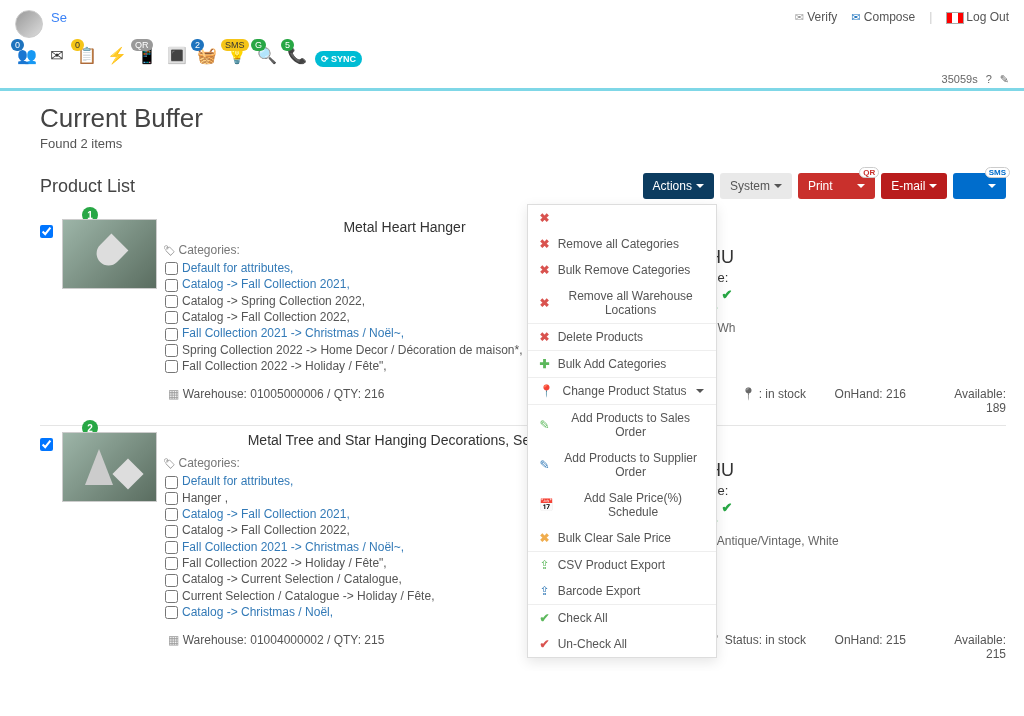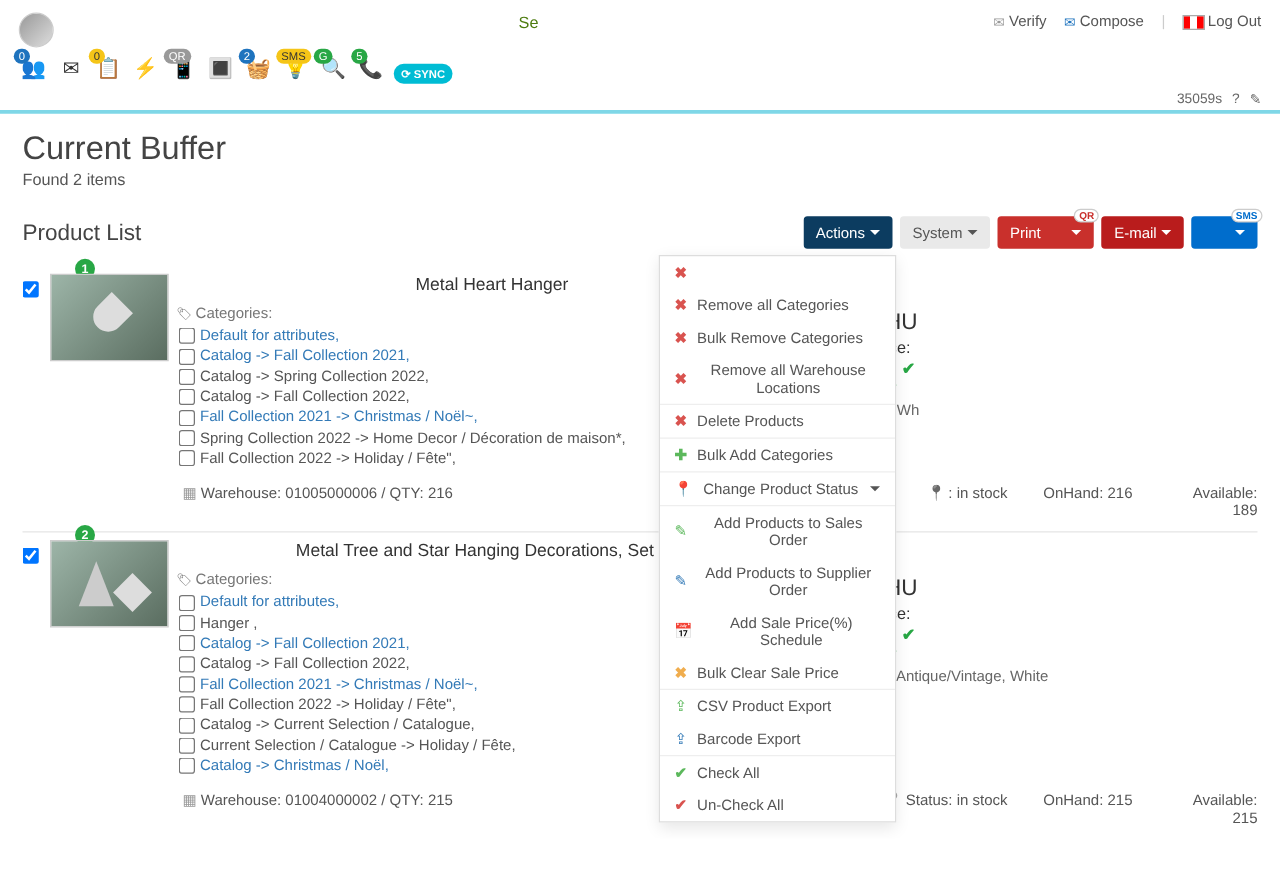--- a/index.html
+++ b/index.html
@@ -4,35 +4,35 @@
 <style>
 * { box-sizing: border-box; margin: 0; padding: 0; }
 body { font-family: Arial, Helvetica, sans-serif; font-size: 13px; color: #333; background: #fff; }
 .page { width: 1024px; margin: 0 auto; position: relative; }
 .header {
   padding: 10px 15px 5px 15px;
   display: flex; align-items: flex-start;
 }
 .avatar { width: 28px; height: 28px; border-radius: 50%; background: linear-gradient(135deg,#999,#ddd); margin-right: 8px; border:1px solid #ccc;}
 .userinfo { flex: 1; }
-.username { font-size: 13px; color: #4d7c0f; text-align: center; }
+.username { font-size: 13px; color: #3b82f6; }
 .userrole { font-size: 12px; color: #666; }
 .header-right { display: flex; gap: 14px; font-size: 12px; color: #555; align-items: center;}
 .header-right span { cursor: pointer; }
 .flag { display:inline-block; width:18px; height:12px; background:linear-gradient(90deg,#f00 0,#f00 33%,#fff 33%,#fff 66%,#f00 66%); border:1px solid #aaa; vertical-align:middle; margin-right:2px;}
 .env { font-size:11px; color:#999; vertical-align:middle;}
 .toolbar { padding: 0 15px 6px 15px; display: flex; gap: 6px; align-items: flex-end;}
 .tool { width:24px; height:24px; border-radius:4px; position: relative; display:inline-flex; align-items:center; justify-content:center; font-size:16px;}
 .tool .badge { position:absolute; top:-4px; left:-4px; font-size:9px; background:#1e73be; color:#fff; border-radius:8px; padding:0 4px; line-height:12px;}
 .tool.yellow .badge{background:#f5c518;color:#333;}
 .tool.green .badge{background:#28a745;}
 .sync-btn { background:#00bcd4; color:#fff; font-size:9px; font-weight:bold; border-radius:10px; padding:3px 6px; display:inline-flex; align-items:center;}
 .subhead { display:flex; justify-content:flex-end; padding:0 15px 2px; font-size:11px; color:#666; gap:8px;}
 .hr { height:3px; background:#7fd7e7; margin: 0 0 12px 0;}
-.content { padding: 0 18px; }
+.content { padding: 0 18px; margin-left: 22px; }
 h1 { font-size: 26px; font-weight: 400; color: #444; margin-bottom: 2px;}
 .found { font-size: 13px; color: #555; margin-bottom: 22px;}
 .listhead { display:flex; align-items:center; margin-bottom:14px;}
 h2 { font-size: 18px; font-weight: 400; color: #444; flex:1;}
 .btns { display:flex; gap:6px; position:relative;}
 .btn { font-size:12px; padding:6px 10px; border:none; border-radius:3px; color:#fff; display:inline-flex; align-items:center; gap:4px;cursor:pointer;}
 .btn-actions { background:#0c3c60;}
 .btn-system { background:#e9e9e9; color:#555;}
 .btn-print { background:#c9302c; position:relative;}
 .btn-email { background:#b91c1c;}

